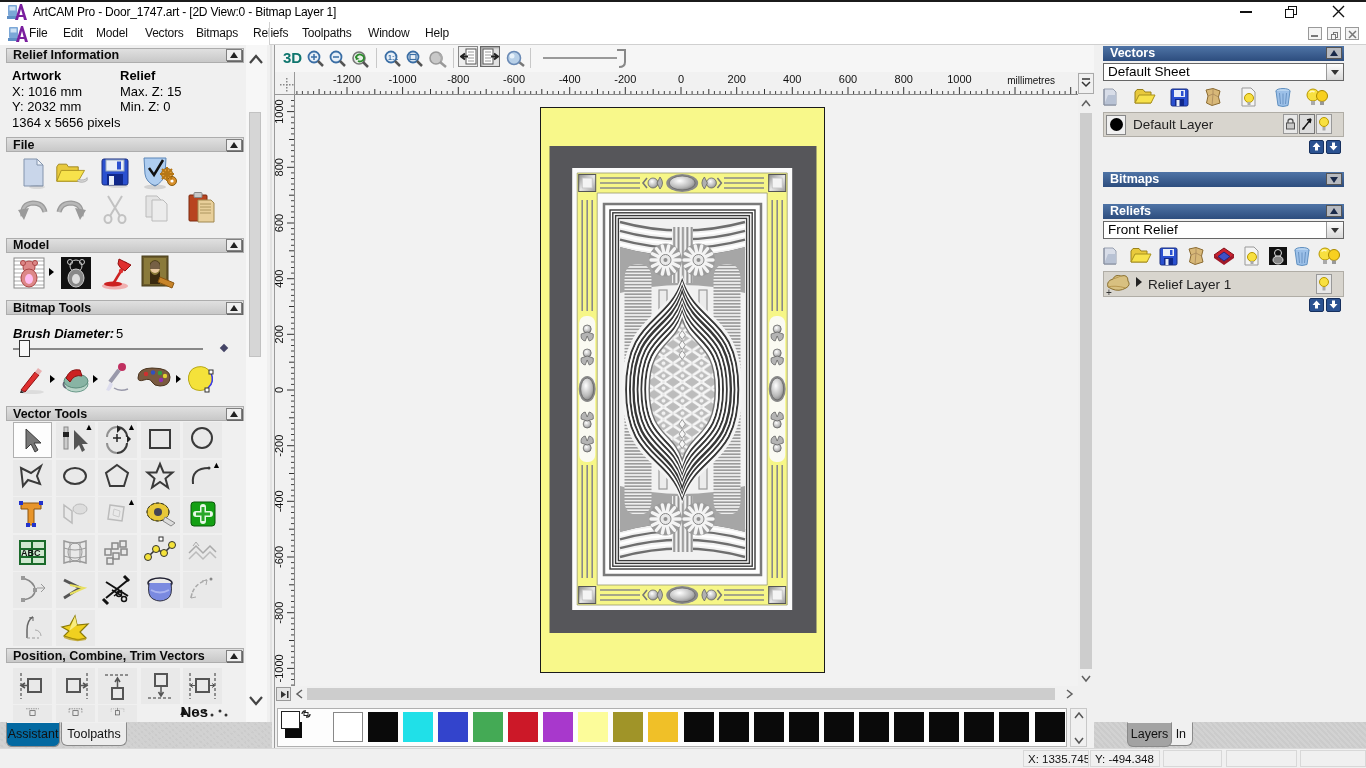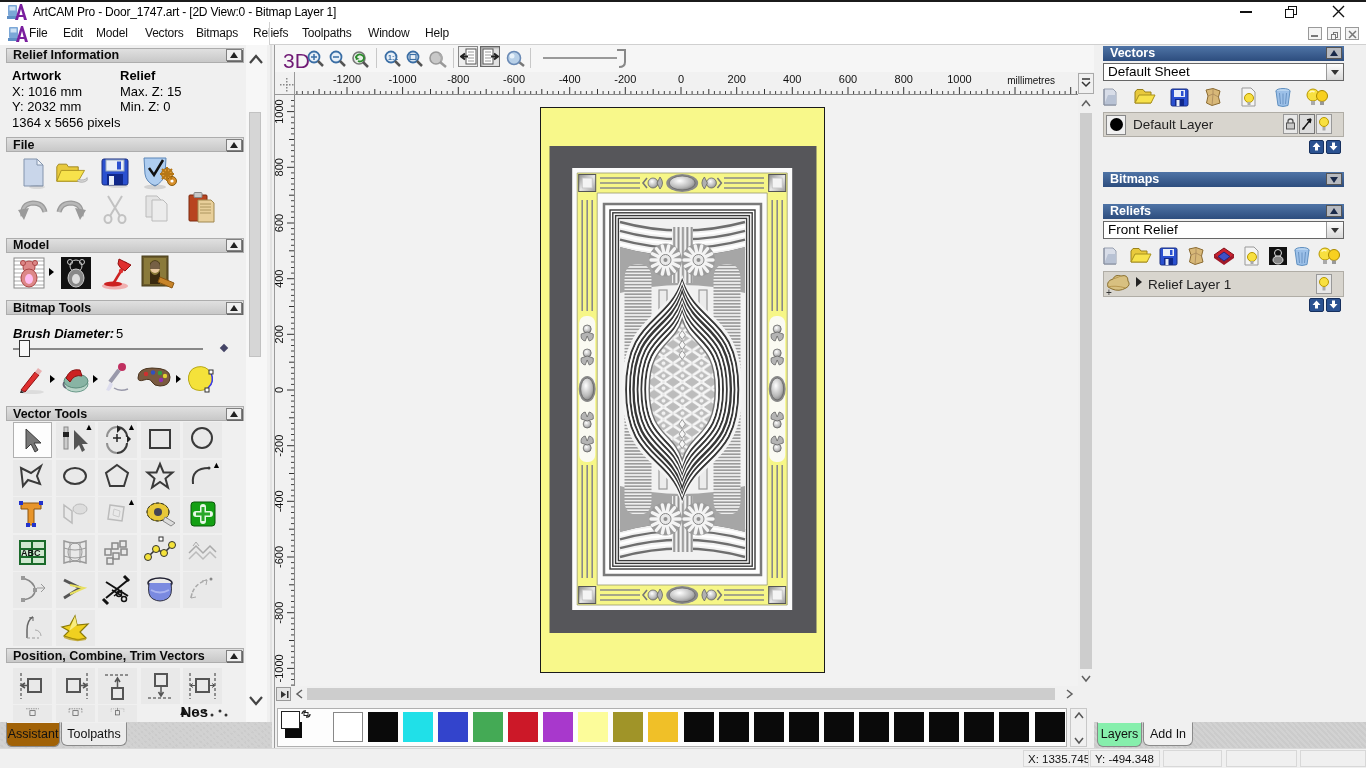--- a/index.html
+++ b/index.html
@@ -524,25 +524,25 @@
 <div class="abs" style="left:168px;top:703px;font-size:15px;font-weight:bold;color:#111;letter-spacing:0px;">&nbsp;&nbsp;&nbsp;Nes</div>
 <div class="abs" style="left:246px;top:45px;width:21px;height:677px;background:#f7f7f7;"></div>
 <div class="abs" style="left:249px;top:112px;width:12px;height:245px;background:#d6d6d6;border:1px solid #c2c2c2;"></div>
 <svg class="abs" style="left:248px;top:52px;" width="16" height="16">
     <path d="M2 11 L8 4 L14 11" stroke="#444" stroke-width="2.2" fill="none"></path>
   </svg>
 <svg class="abs" style="left:248px;top:692px;" width="16" height="16">
     <path d="M2 5 L8 12 L14 5" stroke="#444" stroke-width="2.2" fill="none"></path>
   </svg>
 <div class="abs" style="left:0;top:722px;width:272px;height:26px;background:repeating-linear-gradient(47deg,#d2d2d2 0 2px,#cbcbcb 2px 4px),repeating-linear-gradient(-33deg,#d0d0d0 0 3px,#c8c8c8 3px 5px);background-blend-mode:lighten;"></div>
-<div class="tab" style="left:6px;top:722px;width:54px;height:25px;padding-top:4px;background:#a16207;z-index:3;">Assistant</div>
+<div class="tab" style="left:6px;top:722px;width:54px;height:25px;padding-top:4px;background:#0369a1;z-index:3;">Assistant</div>
 <div class="tab" style="left:61px;top:722px;width:66px;height:24px;padding-top:4px;background:#ececec;z-index:2;">Toolpaths</div>
 <div class="abs" style="left:275px;top:45px;width:819px;height:27px;background:#f6f6f6;"></div>
 <div class="abs" style="left:274px;top:45px;width:1px;height:703px;background:#9a9a9a;"></div>
-<div class="abs" style="left:283px;top:49px;font-size:21px;font-weight:normal;color:#701a75;">3D</div>
+<div class="abs" style="left:283px;top:49px;font-size:15px;font-weight:bold;color:#0f766e;">3D</div>
 <svg class="abs" style="left:306px;top:49px;" width="20" height="20" viewBox="0 0 20 20">
     <circle cx="8" cy="8" r="5.5" fill="#e8f0f8" stroke="#3a6ea5" stroke-width="1.8"></circle>
     <path d="M12 12 L17 17" stroke="#555" stroke-width="2.5"></path>
     <path d="M5 8 h6 M8 5 v6" stroke="#3a6ea5" stroke-width="1.5"></path>
   </svg>
 <svg class="abs" style="left:328px;top:49px;" width="20" height="20" viewBox="0 0 20 20">
     <circle cx="8" cy="8" r="5.5" fill="#e8f0f8" stroke="#3a6ea5" stroke-width="1.8"></circle>
     <path d="M12 12 L17 17" stroke="#555" stroke-width="2.5"></path>
     <path d="M5 8 h6" stroke="#3a6ea5" stroke-width="1.5"></path>
   </svg>
@@ -1268,19 +1268,19 @@
   </svg>
 <div class="abs" style="left:1309px;top:297.5px;width:15px;height:14px;background:#2b5291;border:1px solid #16305e;border-radius:2px;"></div>
 <svg class="abs" style="left:1312px;top:300.0px;" width="9" height="9">
     <path d="M4.5 0.5 L8.5 5 L6 5 L6 8.5 L3 8.5 L3 5 L0.5 5 Z" fill="#fff"></path>
   </svg>
 <div class="abs" style="left:1326px;top:297.5px;width:15px;height:14px;background:#2b5291;border:1px solid #16305e;border-radius:2px;"></div>
 <svg class="abs" style="left:1329px;top:300.0px;" width="9" height="9">
     <path d="M4.5 8.5 L8.5 4 L6 4 L6 0.5 L3 0.5 L3 4 L0.5 4 Z" fill="#fff"></path>
   </svg>
 <div class="abs" style="left:1094px;top:722px;width:272px;height:26px;background:repeating-linear-gradient(47deg,#d2d2d2 0 2px,#cbcbcb 2px 4px),repeating-linear-gradient(-33deg,#d0d0d0 0 3px,#c8c8c8 3px 5px);"></div>
-<div class="tab" style="left:1097px;top:722px;width:45px;height:25px;padding-top:4px;background:#86efac;z-index:3;">Layers</div>
+<div class="tab" style="left:1127px;top:722px;width:45px;height:25px;padding-top:4px;background:#a3a3a3;z-index:3;">Layers</div>
 <div class="tab" style="left:1143px;top:722px;width:50px;height:24px;padding-top:4px;background:#f0f0f0;z-index:2;">Add In</div>
 <div class="abs" style="left:0;top:748px;width:1366px;height:20px;background:#f0f0f0;border-top:1px solid #d8d8d8;"></div>
 <div class="scell" style="left:1023px;top:750px;width:66px;">X: 1335.745</div>
 <div class="scell" style="left:1090px;top:750px;width:70px;">Y: -494.348</div>
 <div class="scell" style="left:1163px;top:750px;width:59px;"></div>
 <div class="scell" style="left:1226px;top:750px;width:71px;"></div>
 <div class="scell" style="left:1300px;top:750px;width:66px;"></div>
 </body></html>

